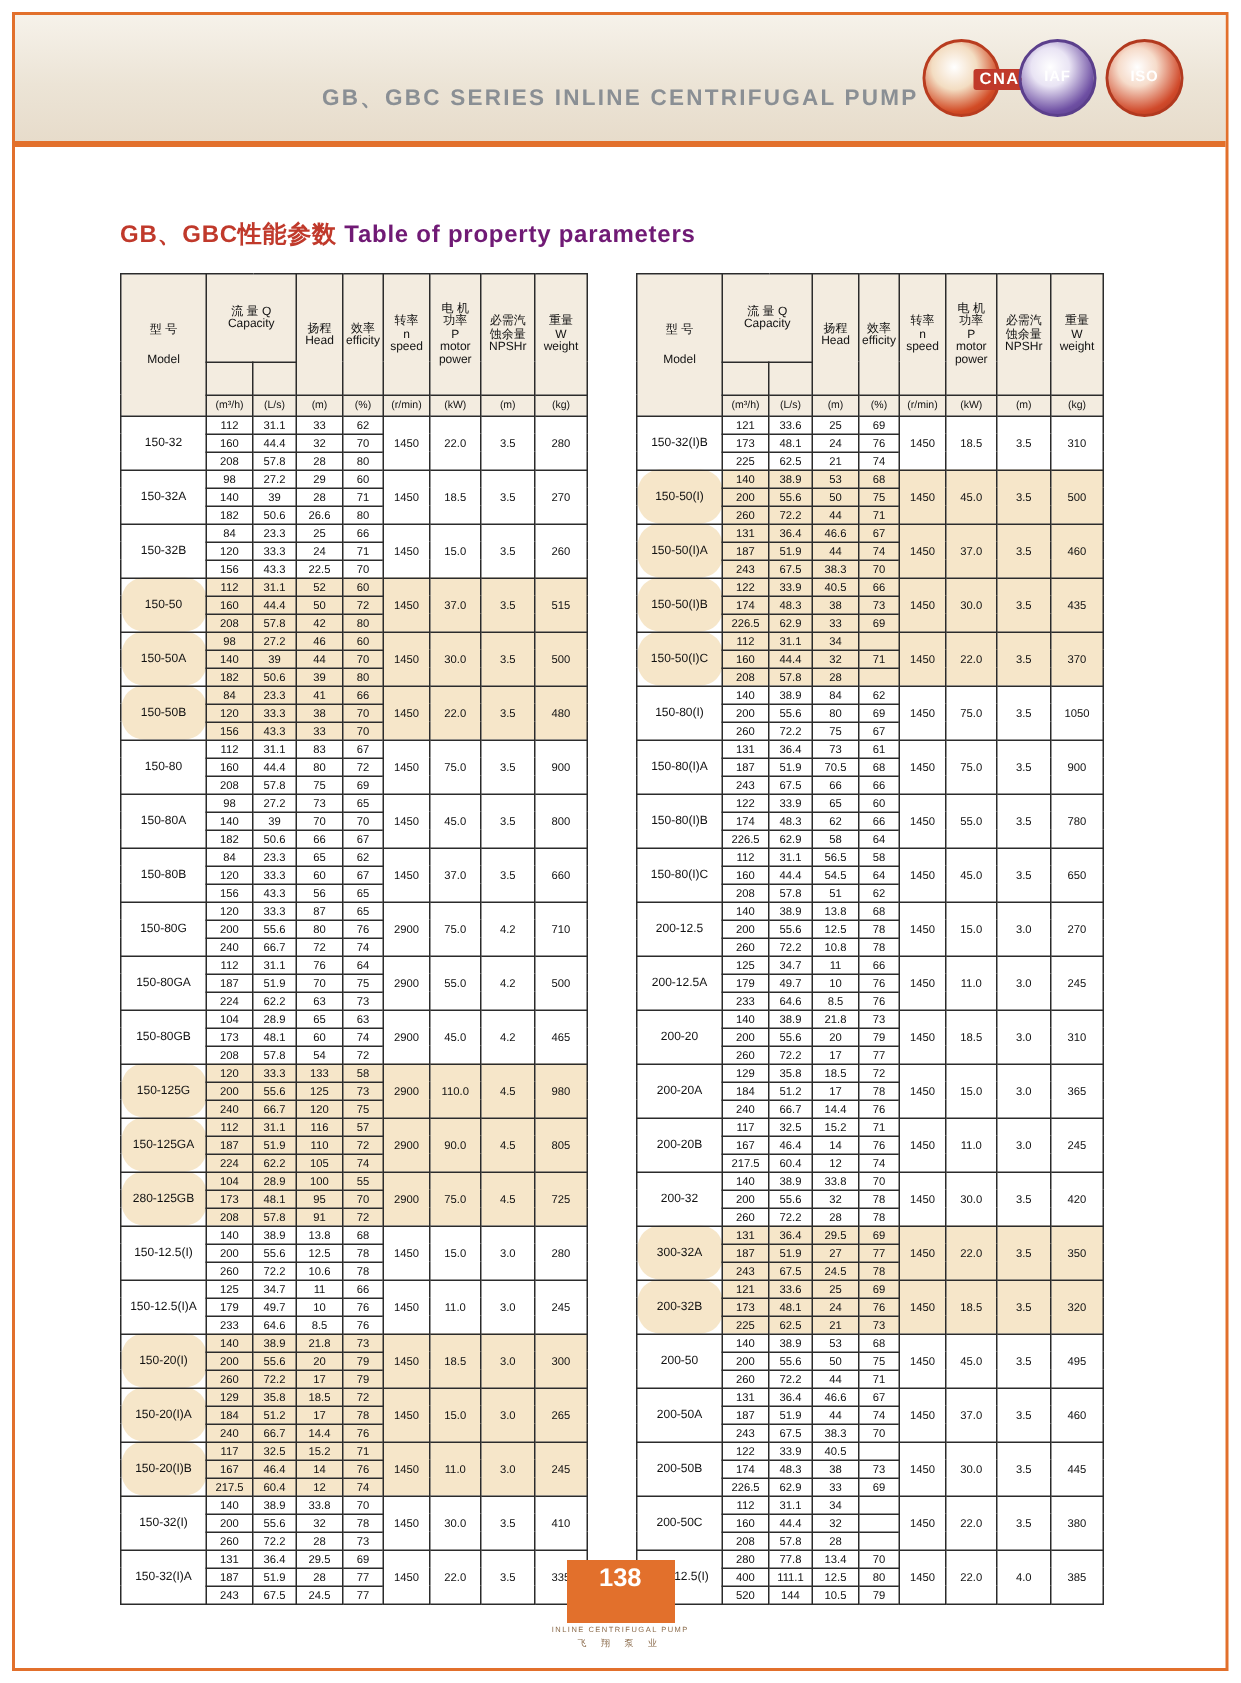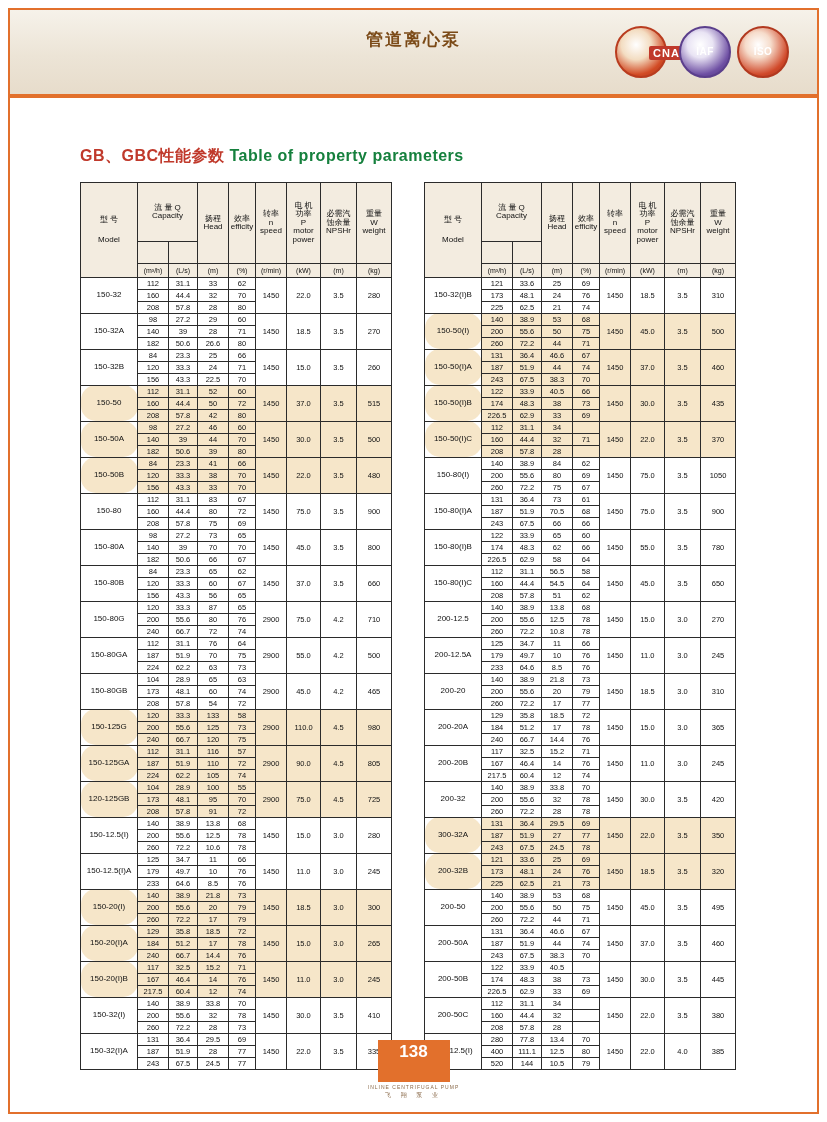--- a/index.html
+++ b/index.html
@@ -46,21 +46,21 @@
     font-size:10px;font-weight:bold;color:#ffffff;letter-spacing:0.5px;
   }
   .logo-cnas{
     position:absolute;left:34px;top:22px;font-size:11px;font-weight:bold;color:#ffffff;
     background:#c0392b;padding:1px 4px;border-radius:2px;letter-spacing:1px;
   }
   .section-title{
     position:absolute;left:80px;top:146px;
     font-size:16px;font-weight:bold;color:#c0392b;letter-spacing:0.5px;
   }
-  .section-title .en{color:#15803d;font-weight:bold;}
+  .section-title .en{color:#701a75;font-weight:bold;}
   .tables{
     position:absolute;left:80px;top:182px;width:668px;
   }
   table.pump{
     border-collapse:collapse;
     table-layout:fixed;
     font-size:7.5px;
     color:#111;
   }
   table.pump td,table.pump th{
@@ -107,21 +107,21 @@
   .footer-sub2{
     display:block;font-size:6px;color:#8a6a4a;letter-spacing:4px;margin-top:1px;
   }
 </style>
 </head>
 <body>
 
 <div class="page-border"></div>
 
 <div class="header">
-  <div class="header-cn">管道离心泵</div>
+  <div class="header-en">GB、GBC SERIES INLINE CENTRIFUGAL PUMP</div>
   <div class="logos">
     <div class="logo-badge l1"></div>
     <div class="logo-cnas">CNAS</div>
     <div class="logo-badge l2">
       <div class="logo-text">IAF</div>
     </div>
     <div class="logo-badge l3">
       <div class="logo-text">ISO</div>
     </div>
   </div>
@@ -479,21 +479,21 @@
           <td>110</td>
           <td>72</td>
         </tr>
         <tr class="hl rowgrp">
           <td>224</td>
           <td>62.2</td>
           <td>105</td>
           <td>74</td>
         </tr>
         <tr class="hl rowgrp">
-          <td class="model-cell" rowspan="3">120-125GB</td>
+          <td class="model-cell" rowspan="3">280-125GB</td>
           <td>104</td>
           <td>28.9</td>
           <td>100</td>
           <td>55</td>
           <td rowspan="3">2900</td>
           <td rowspan="3">75.0</td>
           <td rowspan="3">4.5</td>
           <td rowspan="3">725</td>
         </tr>
         <tr class="hl rowgrp">

